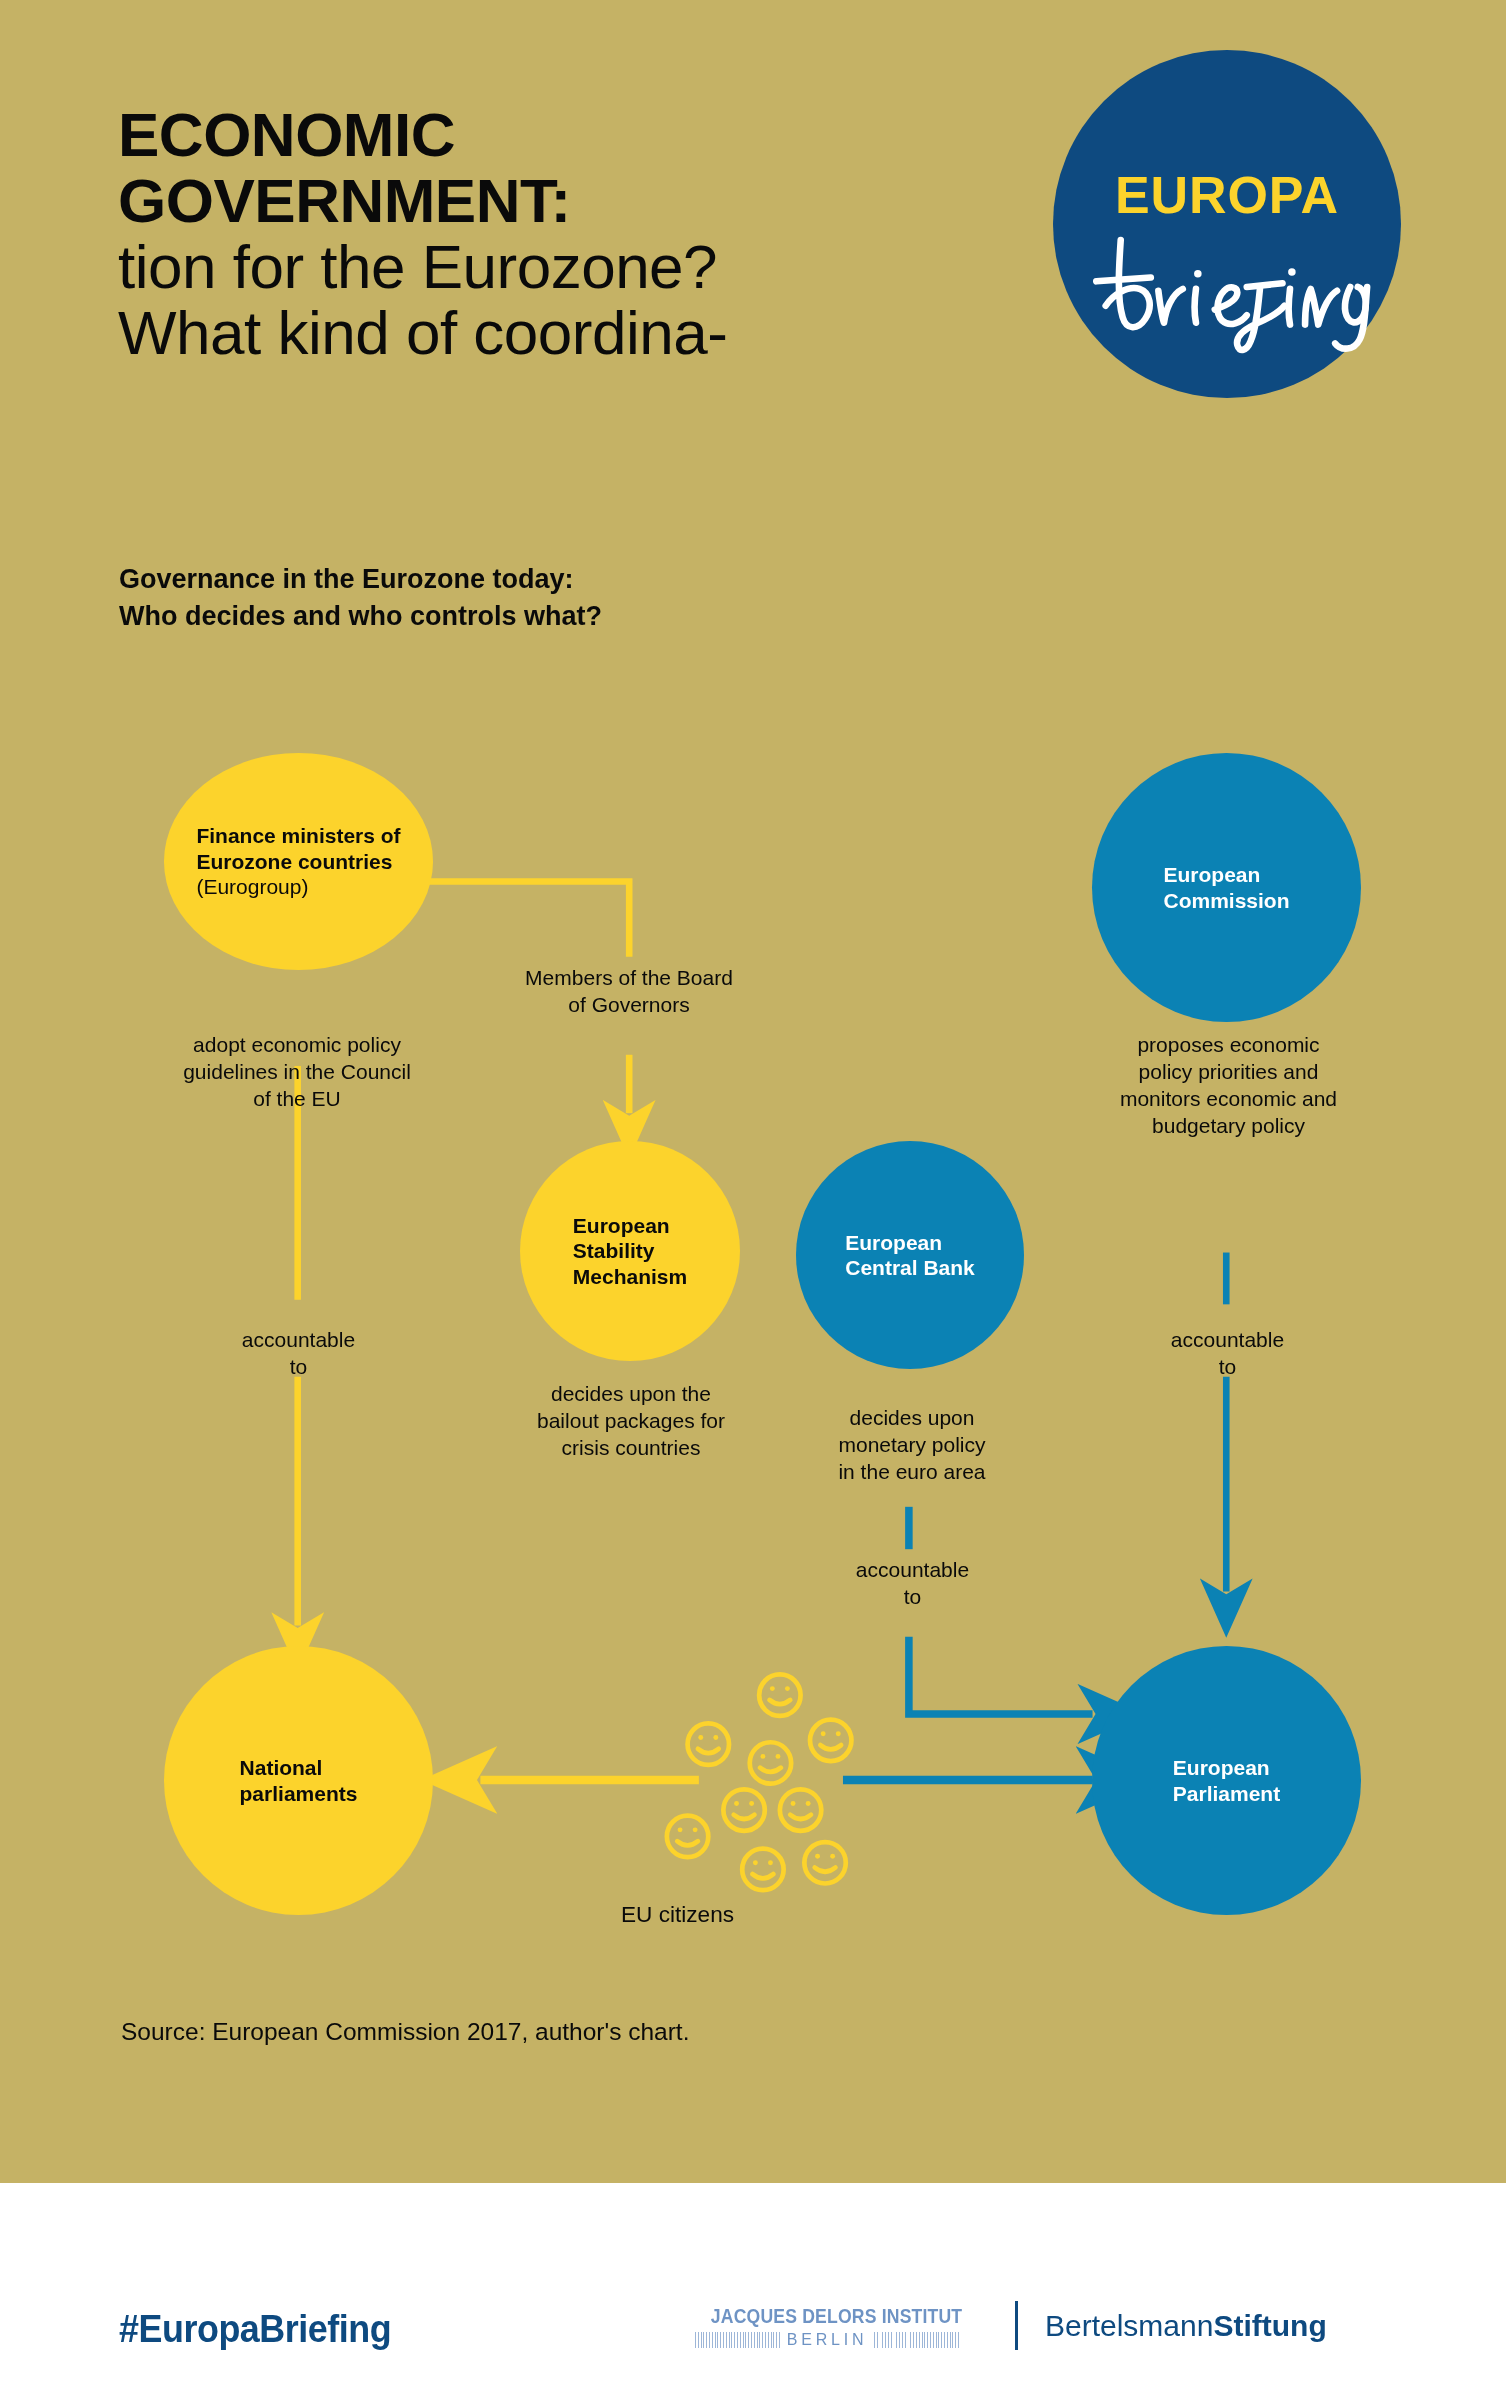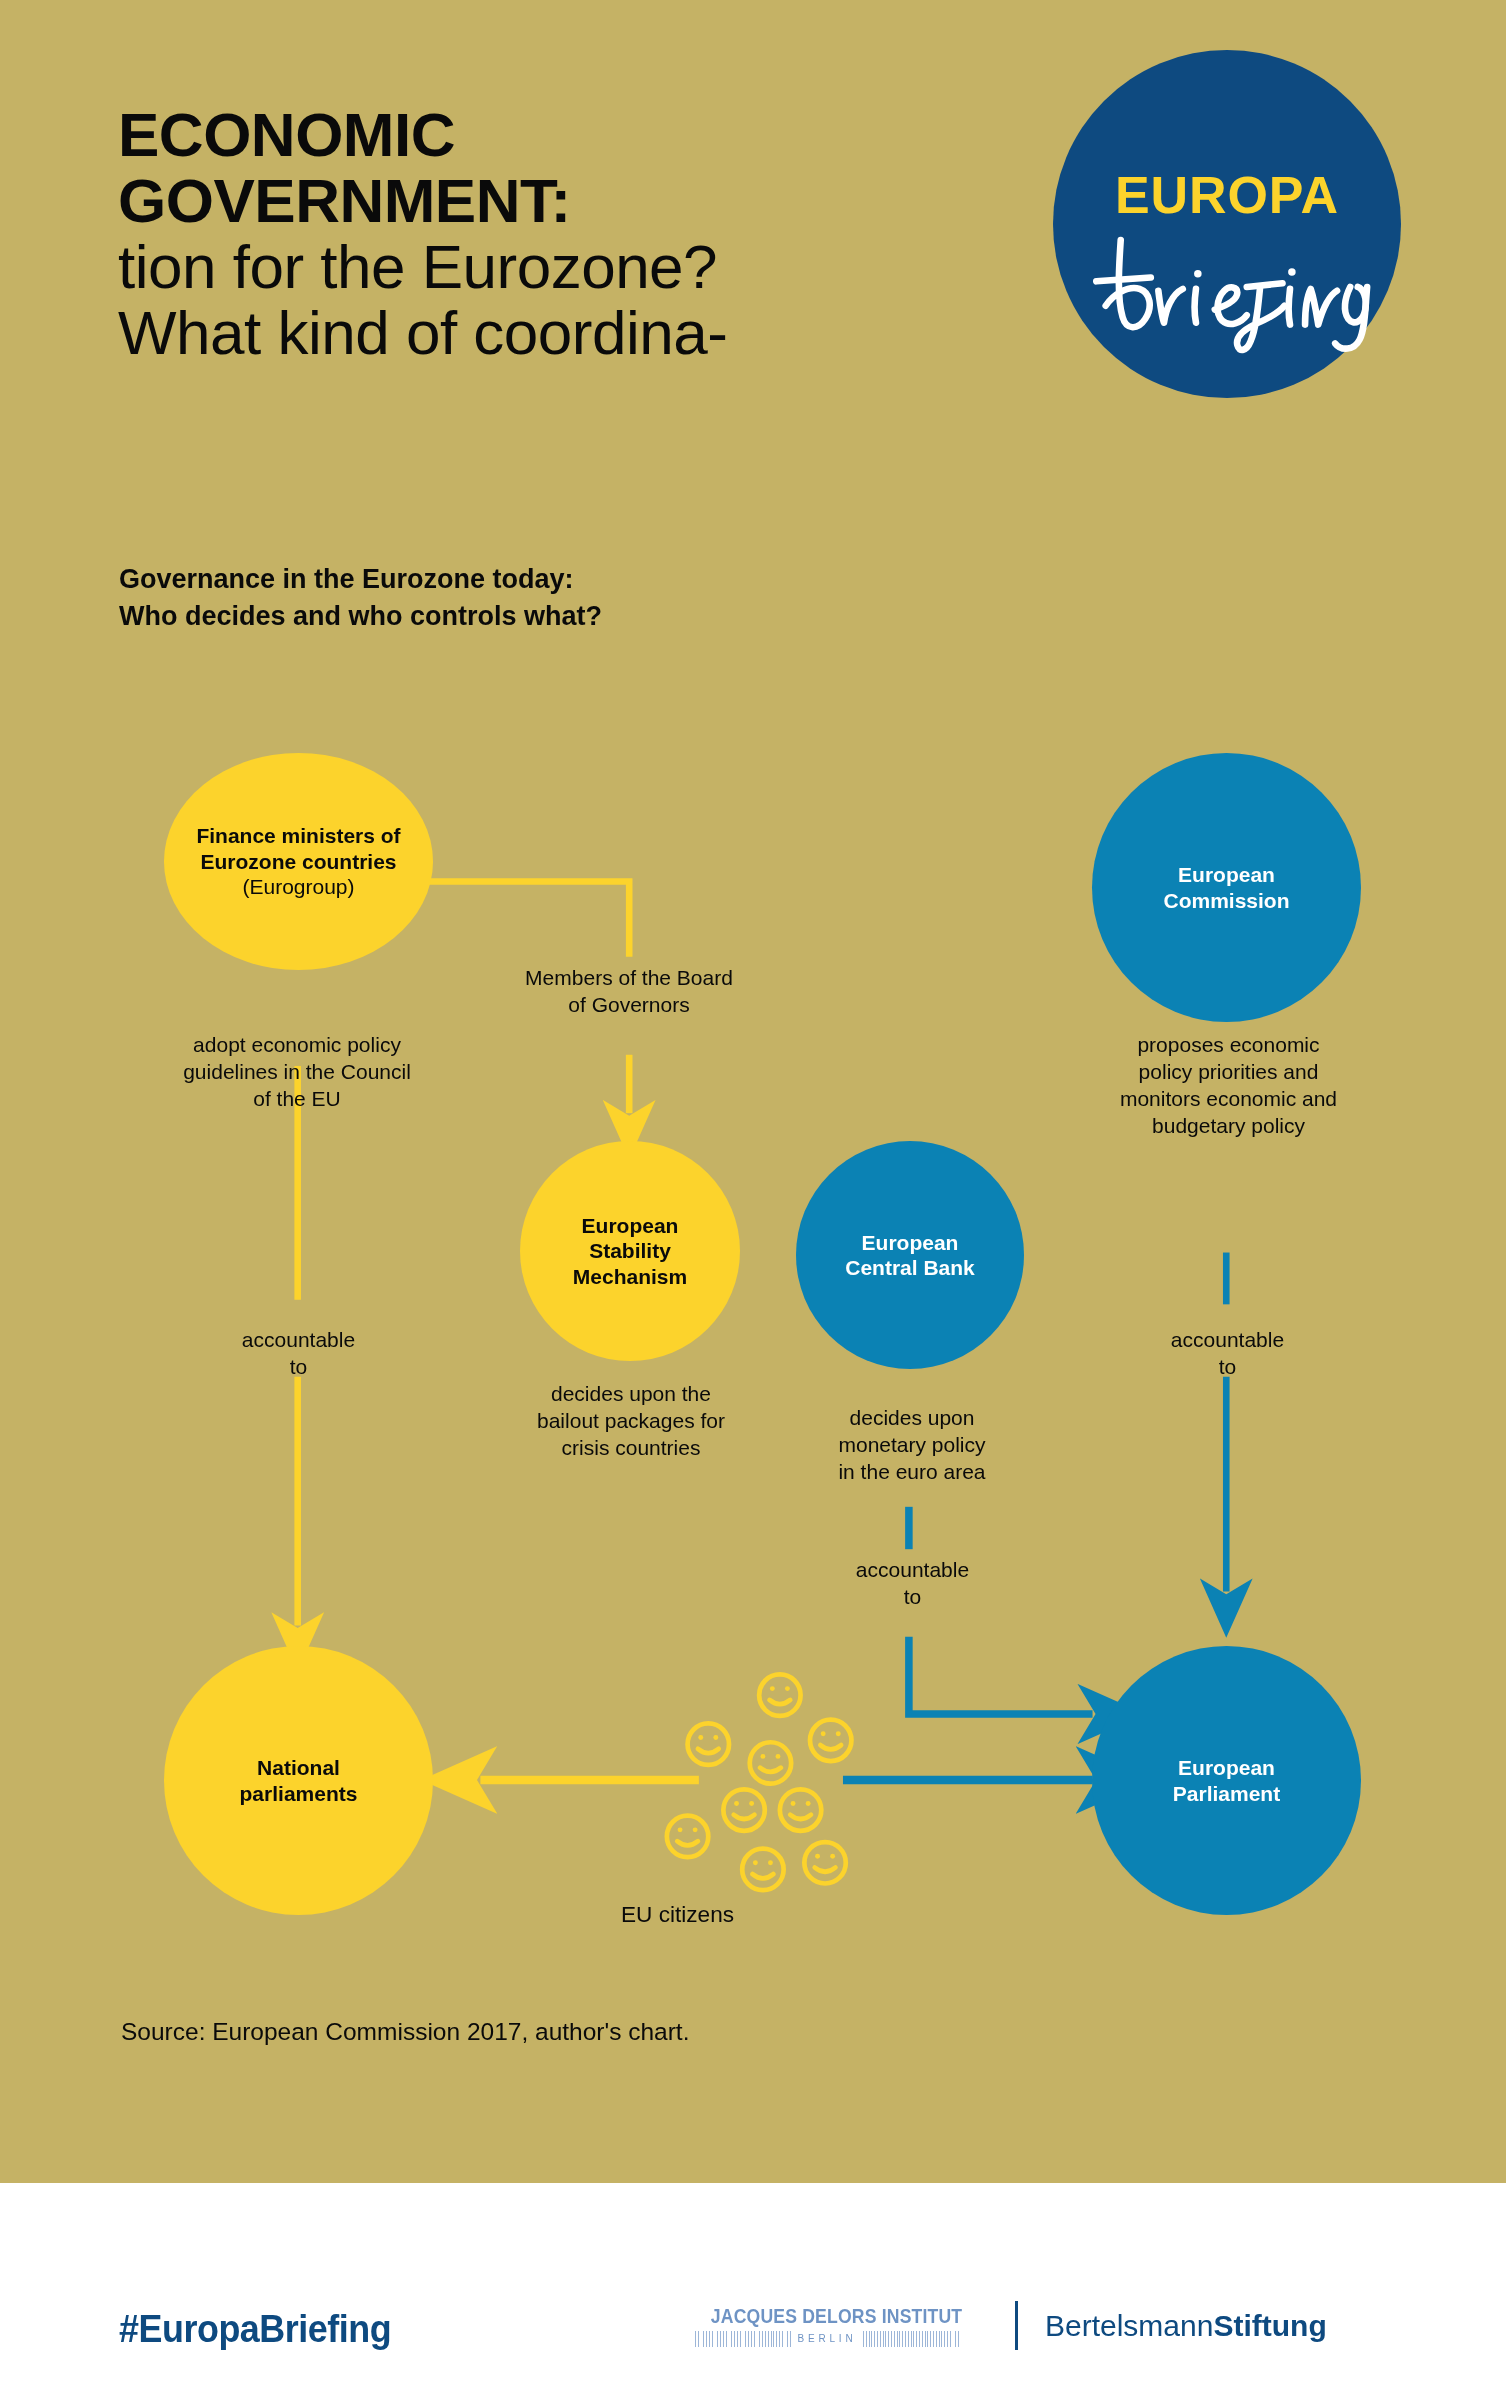--- a/index.html
+++ b/index.html
@@ -100,21 +100,21 @@
     left: 0; top: 0;
   }
 
   
   .node {
     position: absolute;
     border-radius: 50%;
     display: flex;
     align-items: center;
     justify-content: center;
-    text-align: center;
+    text-align: left;
     box-sizing: border-box;
   }
   .node-yellow { background: #fcd32c; color: #0a0a0a; }
   .node-blue   { background: #0b82b4; color: #ffffff; }
   .node-label {
     font-size: 21px;
     font-weight: bold;
     line-height: 25.4px;
     padding: 0 9.4px;
   }
@@ -168,21 +168,21 @@
   .jdi-bars {
     height: 16px;
     flex: 1;
     background: repeating-linear-gradient(
       to right,
       #9db6d8 0px, #9db6d8 0.9px,
       transparent 0.9px, transparent 2.8px
     );
   }
   .jdi-berlin {
-    font-size: 10px;
+    font-size: 16px;
     color: #6e93c4;
     letter-spacing: 3.8px;
     padding: 0 6.6px;
     white-space: nowrap;
   }
   .footer-divider {
     position: absolute;
     left: 1015px;
     top: 2301px;
     width: 2.8px;

